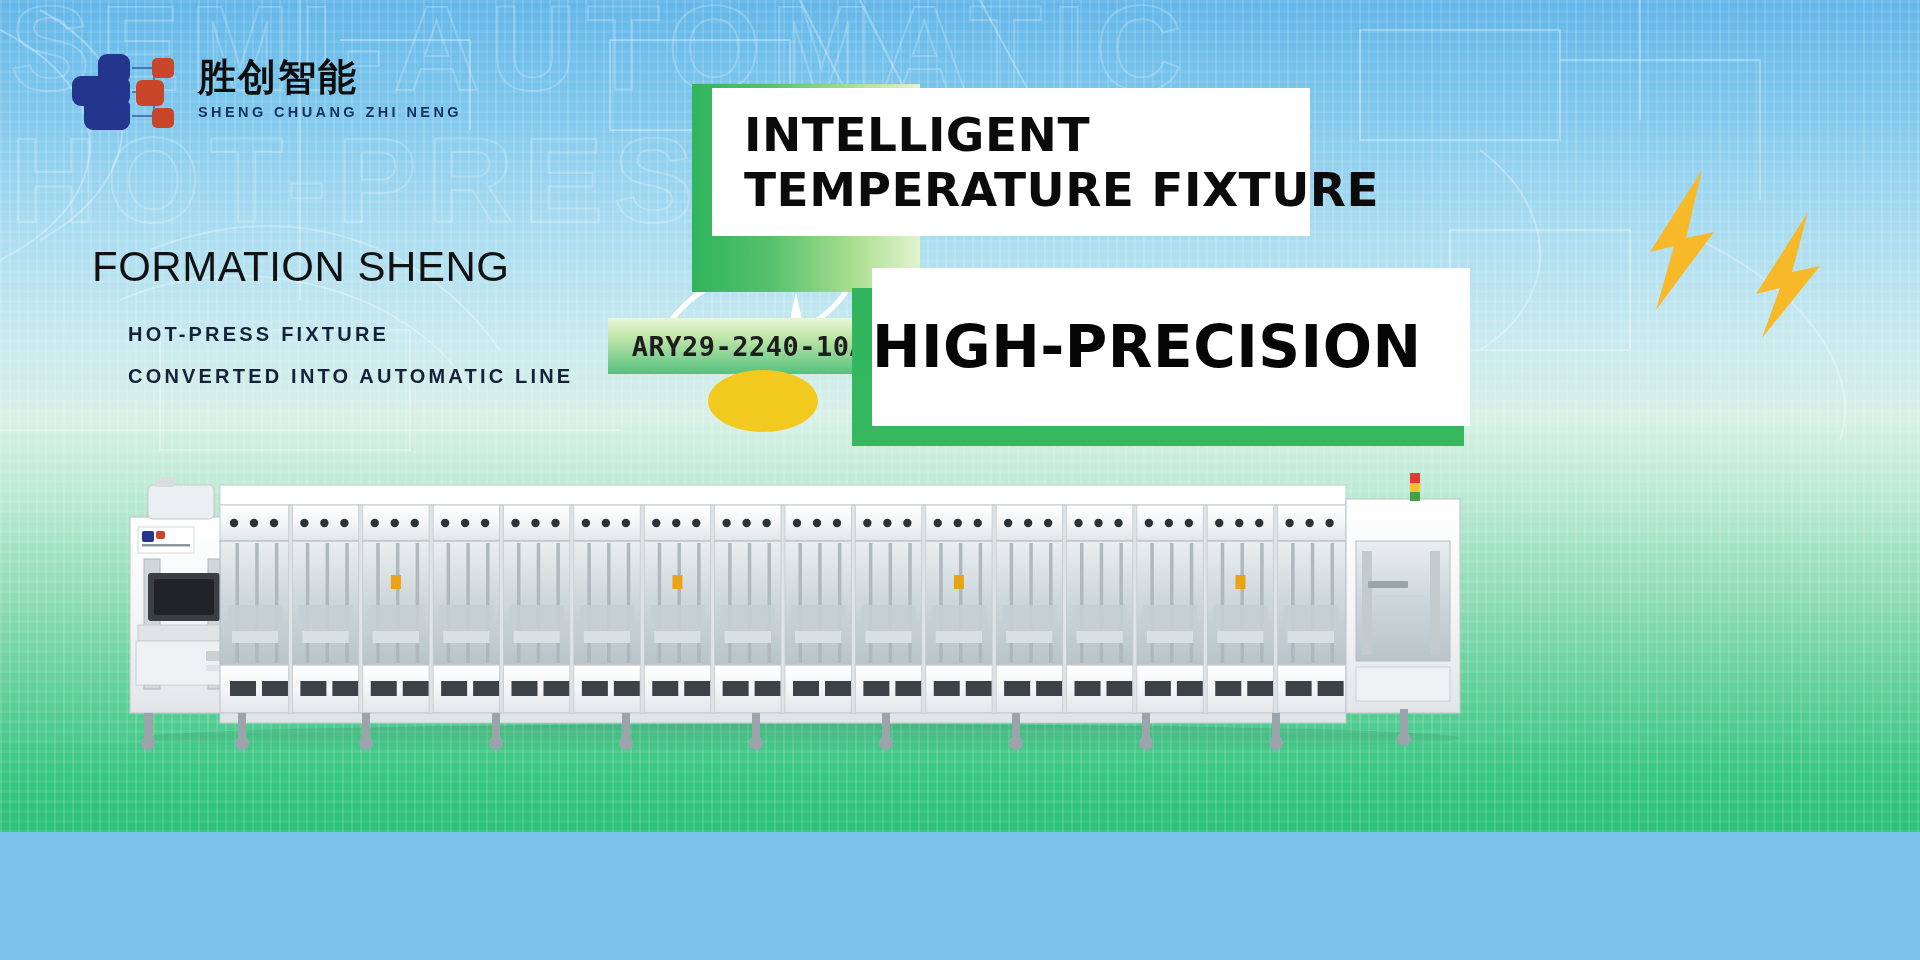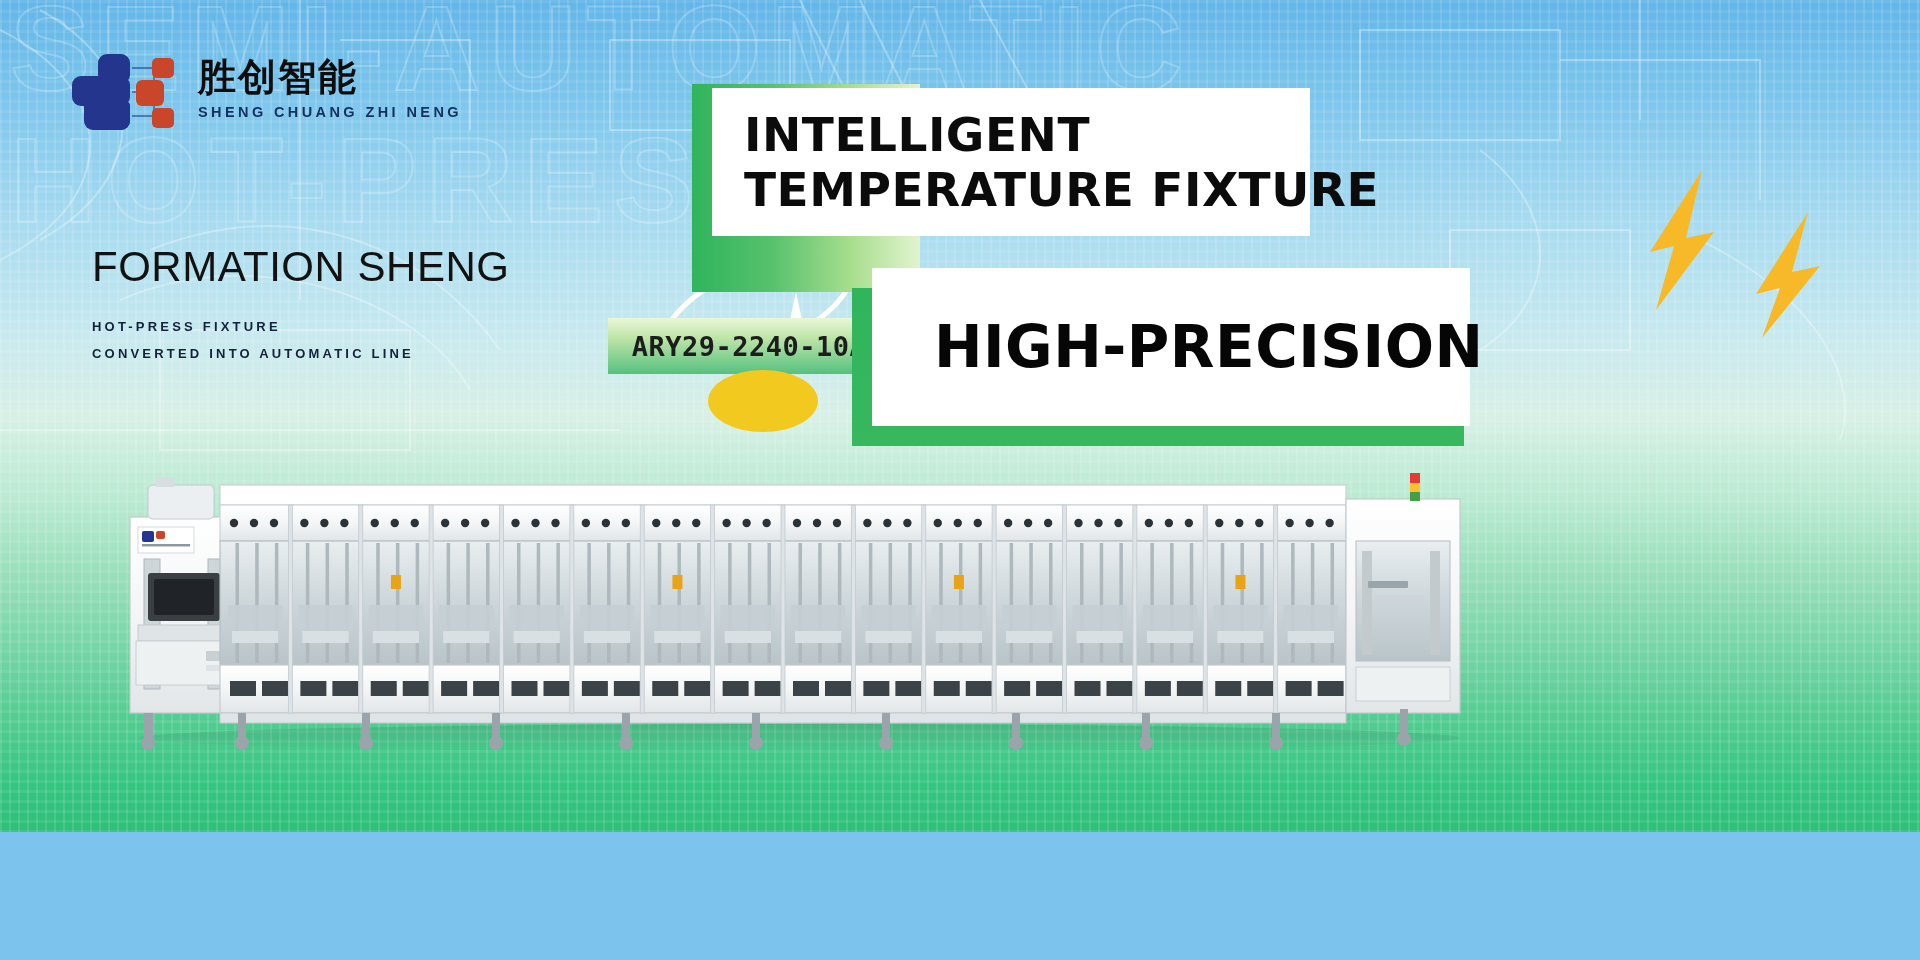--- a/index.html
+++ b/index.html
@@ -77,22 +77,22 @@
 
   
   .left-copy { position: absolute; left: 92px; top: 242px; }
   .prod-title {
     font-size: 42px; font-weight: 400; color: #121212;
     line-height: 1.17; letter-spacing: .5px;
     font-family: "Liberation Sans", sans-serif;
   }
   .prod-sub {
     margin-top: 22px;
-    font-size: 13px; font-weight: 700; color: #14213a;
-    letter-spacing: 3.2px; line-height: 2.1;
+    font-size: 20px; font-weight: 700; color: #14213a;
+    letter-spacing: 3.2px; line-height: 2.1; margin-left: 36px;
   }
 
   
   .green-bar-top {
     position: absolute; left: 692px; top: 84px;
     width: 228px; height: 208px;
     background: linear-gradient(to right, #2fb45c 0%, #57c16d 35%, #a8de8e 70%, #e2f3cf 100%);
   }
   .card-top {
     position: absolute; left: 712px; top: 88px;
@@ -129,21 +129,20 @@
   .green-bracket {
     position: absolute; left: 852px; top: 288px;
     width: 612px; height: 158px;
     background: linear-gradient(to bottom, #2fb45c 0%, #37b85f 100%);
   }
   .card-bottom {
     position: absolute; left: 872px; top: 268px;
     width: 598px; height: 158px;
     background: #ffffff;
     display: flex; align-items: center;
-    padding-left: 62px;
   }
   .card-bottom span {
     font-size: 58px; font-weight: 700; color: #060606;
     letter-spacing: .5px; white-space: nowrap;
     font-family: "DejaVu Sans", sans-serif;
   }
 
   
   .orbit { position: absolute; left: 648px; top: 232px; }
   .bolts { position: absolute; left: 1630px; top: 160px; }

